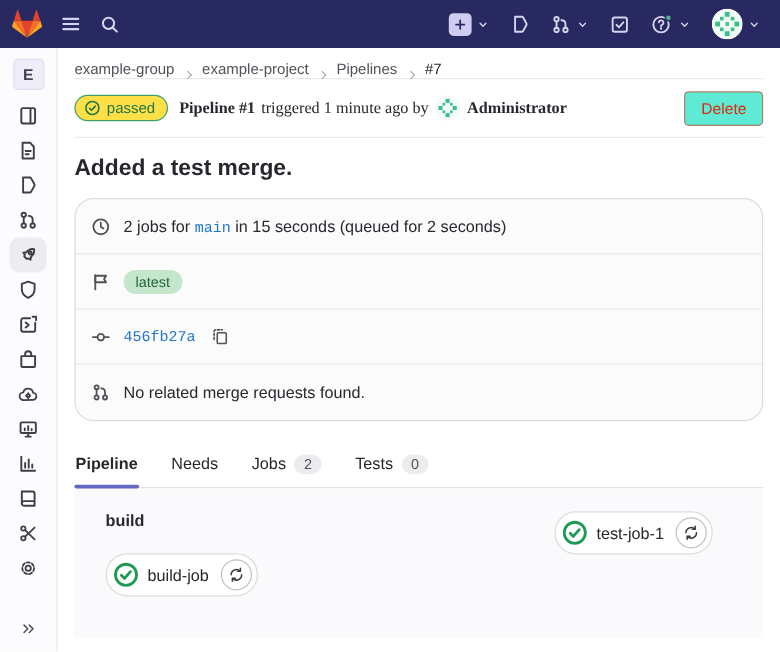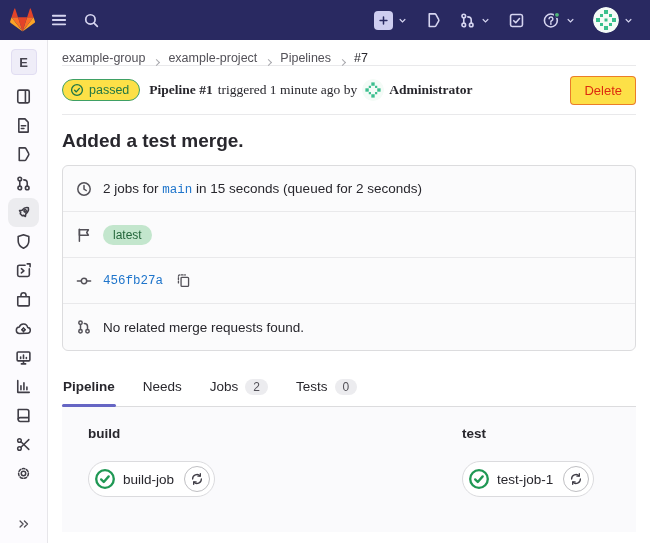--- a/index.html
+++ b/index.html
@@ -64,28 +64,28 @@
     border-bottom: 1px solid #e9e9eb; font-size: 13.5px;
   }
   .badge-passed {
     display: inline-flex; align-items: center; gap: 5px;
     border: 1px solid #3fa065; color: #217645; background: #fde047;
     border-radius: 999px; padding: 3px 10px 3px 7px; font-size: 12.5px; cursor: pointer;
   }
   .status-text { display: flex; align-items: center; gap: 5px; font-family: Liberation Serif, serif; }
   .status-text b { font-weight: 700; }
   .delete-btn {
-    margin-left: auto; background: #fde047; color: #dd2b0e;
+    margin-left: auto; background: #5eead4; color: #dd2b0e;
     border: 1px solid rgba(221,43,14,.55); border-radius: 4px;
     padding: 6px 13px; font-size: 13px; cursor: pointer; font-family: inherit;
   }
 
   .commit-title { font-size: 19px; font-weight: 700; color: #28272d; margin: 15px 0 13px; }
 
-  .summary-card { border: 1px solid #dcdcde; border-radius: 6px; background: #fbfbfc; }
+  .summary-card { border: 1px solid #dcdcde; border-radius: 16px; background: #fbfbfc; }
   .sum-row {
     display: flex; align-items: center; gap: 11px; height: 46px;
     padding: 0 13px; border-bottom: 1px solid #e9e9eb; font-size: 13.5px; color: #28272d;
   }
   .sum-row:last-child { border-bottom: none; }
   .sum-icon { color: #535158; flex: none; }
   .mono-link { font-family: "Liberation Mono", monospace; font-size: 12.5px; color: #1f75cb; cursor: pointer; }
   .badge-latest { background: #c3e6cd; color: #24663b; border-radius: 999px; padding: 3px 10px; font-size: 12px; }
   .copy-btn { color: #535158; cursor: pointer; margin-left: 2px; }
 
@@ -430,21 +430,20 @@
           <span class="retry-btn">
             <svg width="14" height="14" viewBox="0 0 16 16" fill="none" stroke="currentColor" stroke-width="1.5" stroke-linecap="round" stroke-linejoin="round">
                 <path d="M13 8a5 5 0 0 1-8.6 3.5M3 8a5 5 0 0 1 8.6-3.5"></path>
                 <path d="M11.8 1.9v2.8H9"></path>
                 <path d="M4.2 14.1v-2.8H7"></path>
               </svg>
           </span>
         </div>
       </div>
       <div class="stage">
-        <div class="stage-name">test</div>
         <div class="job-pill">
           <svg class="job-status" width="22" height="22" viewBox="0 0 16 16" fill="none" stroke="currentColor" stroke-width="1.7" stroke-linecap="round" stroke-linejoin="round">
               <circle cx="8" cy="8" r="6.4"></circle>
               <path d="m5.2 8.3 1.9 1.9 3.6-4.1"></path>
             </svg>
           <span class="job-name">test-job-1</span>
           <span class="retry-btn">
             <svg width="14" height="14" viewBox="0 0 16 16" fill="none" stroke="currentColor" stroke-width="1.5" stroke-linecap="round" stroke-linejoin="round">
                 <path d="M13 8a5 5 0 0 1-8.6 3.5M3 8a5 5 0 0 1 8.6-3.5"></path>
                 <path d="M11.8 1.9v2.8H9"></path>

